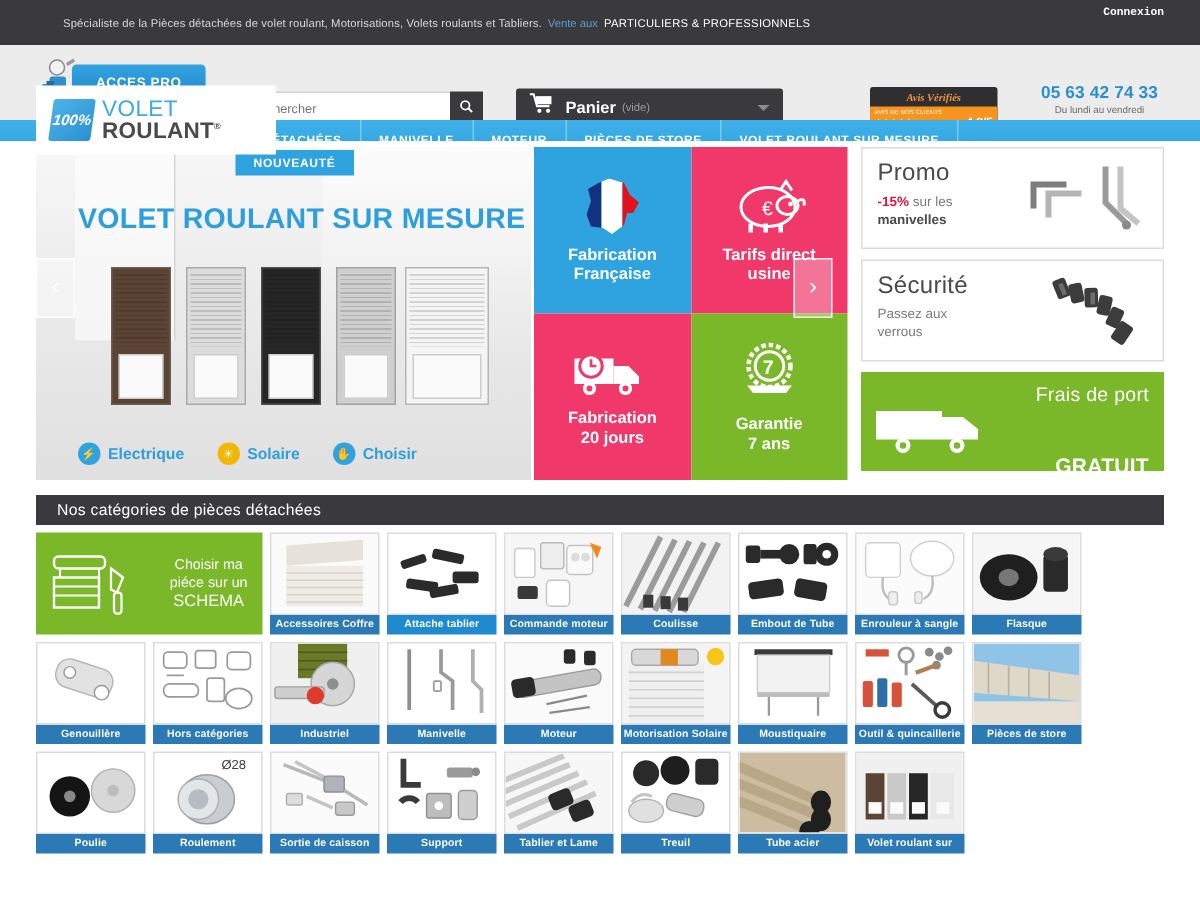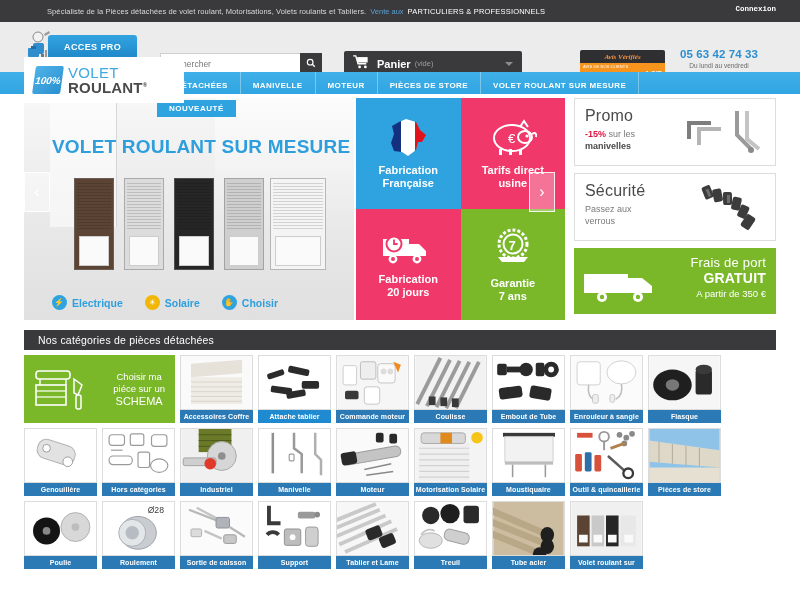--- a/index.html
+++ b/index.html
@@ -6,23 +6,23 @@
   html, body {
     width: 800px; height: 600px;
     font-family: "Liberation Sans", sans-serif;
     background: #ffffff;
     overflow: hidden;
   }
   .page { width: 800px; height: 600px; position: relative; background:#fff; }
 
   
   .topbar {
-    height: 22px; background: #3a3a3c; color: #e6e6e6;
+    height: 30px; background: #3a3a3c; color: #e6e6e6;
     display: flex; align-items: center; font-size: 7.5px;
-    padding: 0 23px; position: relative;
+    padding: 0 18px; position: relative;
   }
   .topbar-left { display:flex; align-items:center; gap:4px; margin-left: 24px;}
   .topbar-tagline { color: #d9d9d9; letter-spacing: .1px;}
   .topbar-link { color: #5a9fd4; }
   .topbar-aud { color: #ffffff; letter-spacing:.2px;}
   .topbar-login {
     position: absolute; right: 24px; top: 0; height:18px;
     display:flex; align-items:center; color:#fff; font-weight:bold; font-size:7.5px;font-family:Liberation Mono, monospace;
   }
 
@@ -75,21 +75,21 @@
   .avis-top { height: 13px; display:flex; align-items:center; justify-content:center; }
   .avis-logo { font-size:7px; color:#f6913c; font-style:italic; font-weight:bold; font-family:"Liberation Serif", serif;}
   .avis-bot {
     height: 15px; background:#f7941e; display:flex; align-items:center;
     padding-left:3px; position:relative;
   }
   .avis-sub { font-size:4px; color:#fff; letter-spacing:.1px; position:absolute; left:3px; top:1px;}
   .avis-stars { font-size:6px; color:#fff; position:absolute; left:3px; bottom:1px; letter-spacing:-.3px;}
   .avis-score { font-size:8px; color:#fff; font-weight:bold; position:absolute; right:3px; bottom:0px; }
 
-  .phone-block { position:absolute; left: 664px; top: 26px; text-align:center; width: 110px;}
+  .phone-block { position:absolute; left: 678px; top: 26px; text-align:center; width: 110px;}
   .phone-num { font-size: 11.5px; font-weight:bold; color:#2a8fd0; letter-spacing:.1px;}
   .phone-hours { font-size: 6.5px; color:#6b6b6b; line-height: 9px; margin-top:1px;}
 
   
   .nav {
     height: 26px; background: linear-gradient(#3fb0e8,#2ea3e0);
     display:flex; align-items:stretch; padding-left: 90px; position:relative;
   }
   .nav-item {
     display:flex; align-items:center; justify-content:center;
@@ -215,21 +215,21 @@
   .promo-s { font-size: 9px; color:#7a7a7a; line-height: 12px; margin-top:3px;}
   .promo-s b { color:#e0113c; }
   .promo-s .dk { color:#4a4a4a; font-weight:bold; }
   .promo-img { position:absolute; right: 8px; top: 6px; width: 86px; height: 56px; }
 
   .ship-card {
     background:#7ab82a; height: 66px; position:relative; cursor:pointer;
   }
   .ship-txt { position:absolute; right: 10px; top: 7px; text-align:right; color:#fff; }
   .ship-l1 { font-size: 13px; letter-spacing:.2px;}
-  .ship-l2 { font-size: 14px; font-weight:bold; letter-spacing:.2px;}
+  .ship-l2 { font-size: 14px; font-weight:bold; letter-spacing:.2px;margin-top:32px;}
   .ship-l3 { font-size: 9.5px; margin-top: 2px;}
   .ship-truck { position:absolute; left: 8px; top: 16px; width: 82px; height: 40px;}
 
   
   .cats { position:absolute; left: 24px; top: 330px; width: 752px; }
   .cats-head {
     background:#3a3a3c; color:#fff; height: 20px; display:flex; align-items:center;
     padding-left: 14px; font-size: 10.5px; letter-spacing:.2px;
   }
   .cat-row { display:flex; gap: 5px; margin-top: 5px; }

